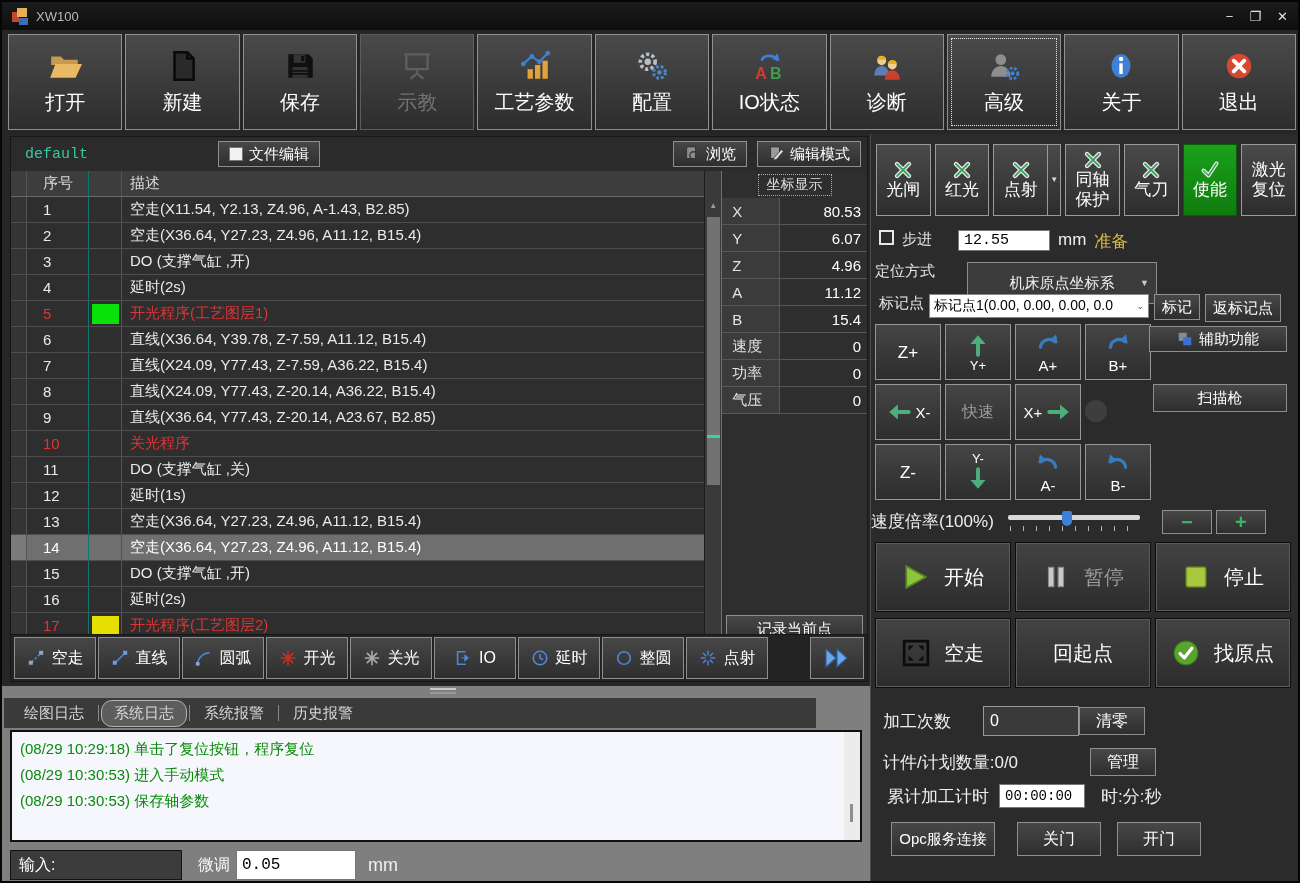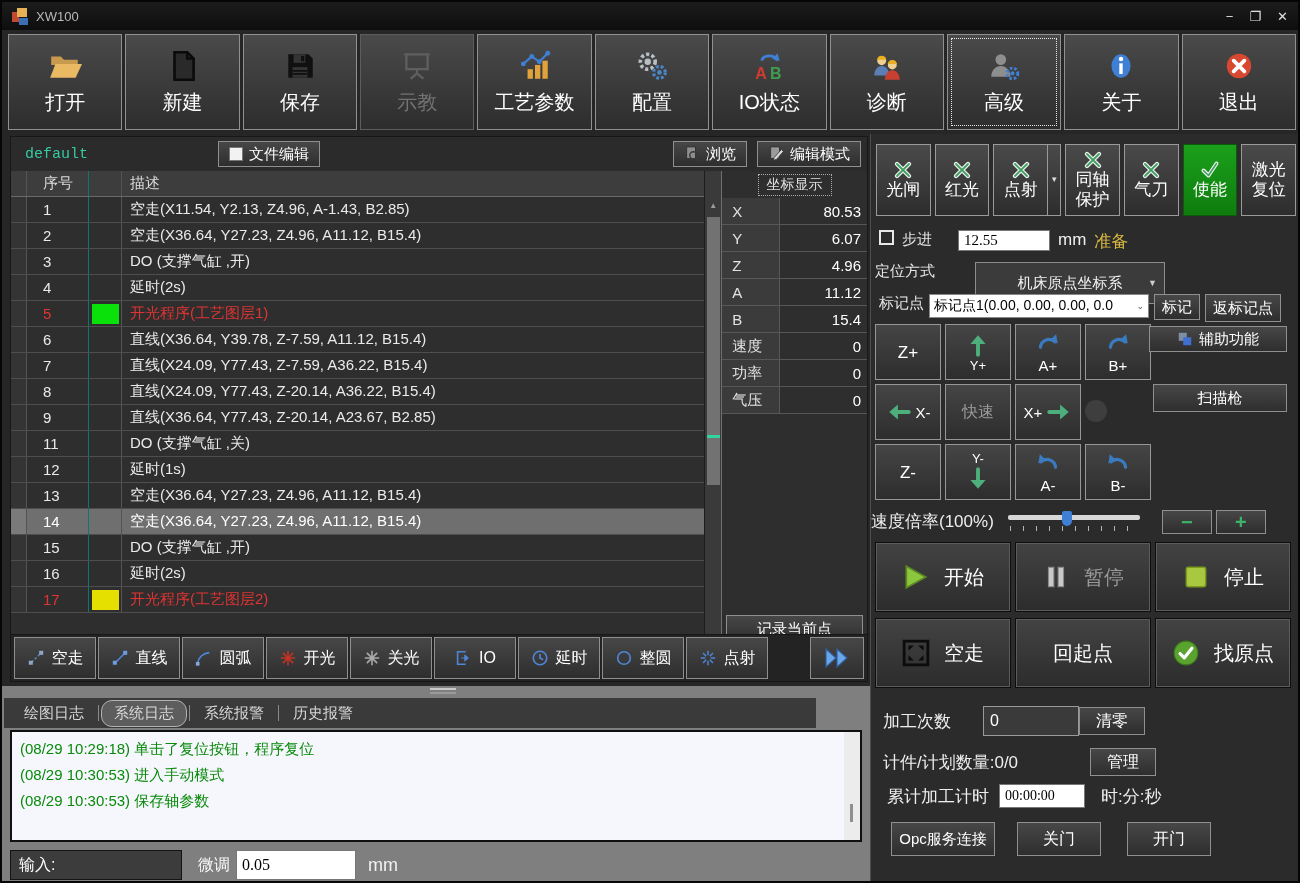--- a/index.html
+++ b/index.html
@@ -81,21 +81,21 @@
   .laser-btn{flex:1;background:linear-gradient(#4a4a4a,#2d2d2d);border:1px solid #9a9a9a;color:#fff;font-size:17px;display:flex;flex-direction:column;align-items:center;justify-content:center;text-align:center;line-height:1.15;padding:2px;position:relative}
   .laser-btn svg{width:20px;height:20px;flex:none}
   .laser-btn.active{background:linear-gradient(#1ba01b,#0e7c0e);border-color:#0a5c0a}
   .laser-drop{position:absolute;right:0;top:0;bottom:0;width:13px;border-left:1px solid #9a9a9a;display:flex;align-items:center;justify-content:center;font-size:8px;color:#ddd;background:linear-gradient(#4a4a4a,#2d2d2d)}
   .laser-btn.has-drop{padding-right:15px}
 
   .row-line{display:flex;align-items:flex-start;gap:8px}
   .label15{font-size:15px;color:#e6e6e6}
   .label17{font-size:17px;color:#eee}
   .chkbox{width:15px;height:15px;border:2px solid #e8e8e8;background:transparent;flex:none}
-  .white-input{background:#fff;color:#000;border:1px solid #777;font-size:15px;padding:1px 5px;font-family:Liberation Serif, serif}
+  .white-input{background:#fff;color:#000;border:1px solid #777;font-size:15px;padding:1px 5px;font-family:Liberation Mono, monospace}
   .ready{color:#d9b840;font-size:17px}
   .dark-select{background:#3b3b3b;border:1px solid #8d8d8d;color:#f0f0f0;font-size:15px;display:flex;align-items:center;justify-content:center;position:relative}
   .dark-select .arr{position:absolute;right:7px;font-size:9px;color:#ccc}
   .white-combo{background:#fff;color:#000;border:1px solid #888;font-size:14px;display:flex;align-items:center;padding:0 14px 0 4px;position:relative;white-space:nowrap;overflow:hidden}
   .white-combo .arr{position:absolute;right:4px;color:#555;font-size:9px}
 
   .jog-grid{left:4px;top:190px;display:grid;grid-template-columns:repeat(4,66px);grid-template-rows:repeat(3,56px);gap:4px 4px;position:absolute}
   .jog-btn{background:linear-gradient(#454545,#2d2d2d);border:1px solid #969696;color:#fff;font-size:17px;display:flex;flex-direction:column;align-items:center;justify-content:center;line-height:1;gap:1px}
   .jog-btn .sub{font-size:13px}
   .jog-btn svg{width:26px;height:26px}
@@ -360,20 +360,26 @@
               <div class="c-num">8</div>
               <div class="c-marker"></div>
               <div class="c-desc">直线(X24.09, Y77.43, Z-20.14, A36.22, B15.4)</div>
             </div>
             <div class="trow">
               <div class="c-rowhead"></div>
               <div class="c-num">9</div>
               <div class="c-marker"></div>
               <div class="c-desc">直线(X36.64, Y77.43, Z-20.14, A23.67, B2.85)</div>
             </div>
+            <div class="trow red">
+              <div class="c-rowhead"></div>
+              <div class="c-num">10</div>
+              <div class="c-marker"></div>
+              <div class="c-desc">关光程序</div>
+            </div>
             <div class="trow">
               <div class="c-rowhead"></div>
               <div class="c-num">11</div>
               <div class="c-marker"></div>
               <div class="c-desc">DO (支撑气缸 ,关)</div>
             </div>
             <div class="trow">
               <div class="c-rowhead"></div>
               <div class="c-num">12</div>
               <div class="c-marker"></div>
@@ -617,21 +623,21 @@
     <div class="row-line rp-abs" style="left:8px;top:96px">
       <span class="chkbox"></span>
       <span class="label15">步进</span>
       <input class="white-input" style="width: 92px; margin-left: 18px;" value="12.55">
       <span class="label17">mm</span>
       <span class="ready">准备</span>
     </div>
 
     <div class="row-line rp-abs" style="left:4px;top:128px">
       <span class="label15">定位方式</span>
-      <div class="dark-select" style="width:190px;height:42px;margin-left:32px">
+      <div class="dark-select" style="width:190px;height:42px;margin-left:24px">
         <span>机床原点坐标系</span>
         <span class="arr">▼</span>
       </div>
     </div>
 
     <div class="row-line rp-abs" style="left:8px;top:160px;gap:5px">
       <span class="label15">标记点</span>
       <div class="white-combo" style="width:220px;height:24px">
         <span>标记点1(0.00, 0.00, 0.00, 0.0</span>
         <span class="arr">⌄</span>
@@ -804,21 +810,21 @@
 
     <div class="proc-row" style="top:650px;left:16px">
       <span class="label17">累计加工计时</span>
       <input class="white-input" style="width: 86px; height: 24px; margin-left: 10px; font-size: 14px;" value="00:00:00">
       <span class="label17" style="margin-left:16px">时:分:秒</span>
     </div>
 
     <div class="proc-row" style="top:688px;left:20px;gap:0">
       <button class="btn" style="width:104px;height:34px;font-size:15px">Opc服务连接</button>
       <button class="btn" style="width:84px;height:34px;margin-left:22px;font-size:16px">关门</button>
-      <button class="btn" style="width:84px;height:34px;margin-left:26px;font-size:16px">开门</button>
+      <button class="btn" style="width:84px;height:34px;margin-left:16px;font-size:16px">开门</button>
     </div>
   </div>
 
   <div class="log-area">
     <div class="split-handle"></div>
     <div class="tab-strip" id="log-tabs">
         <span class="log-tab">绘图日志</span>
         <span class="tab-sep"></span>
         <span class="log-tab selected">系统日志</span>
         <span class="tab-sep"></span>

